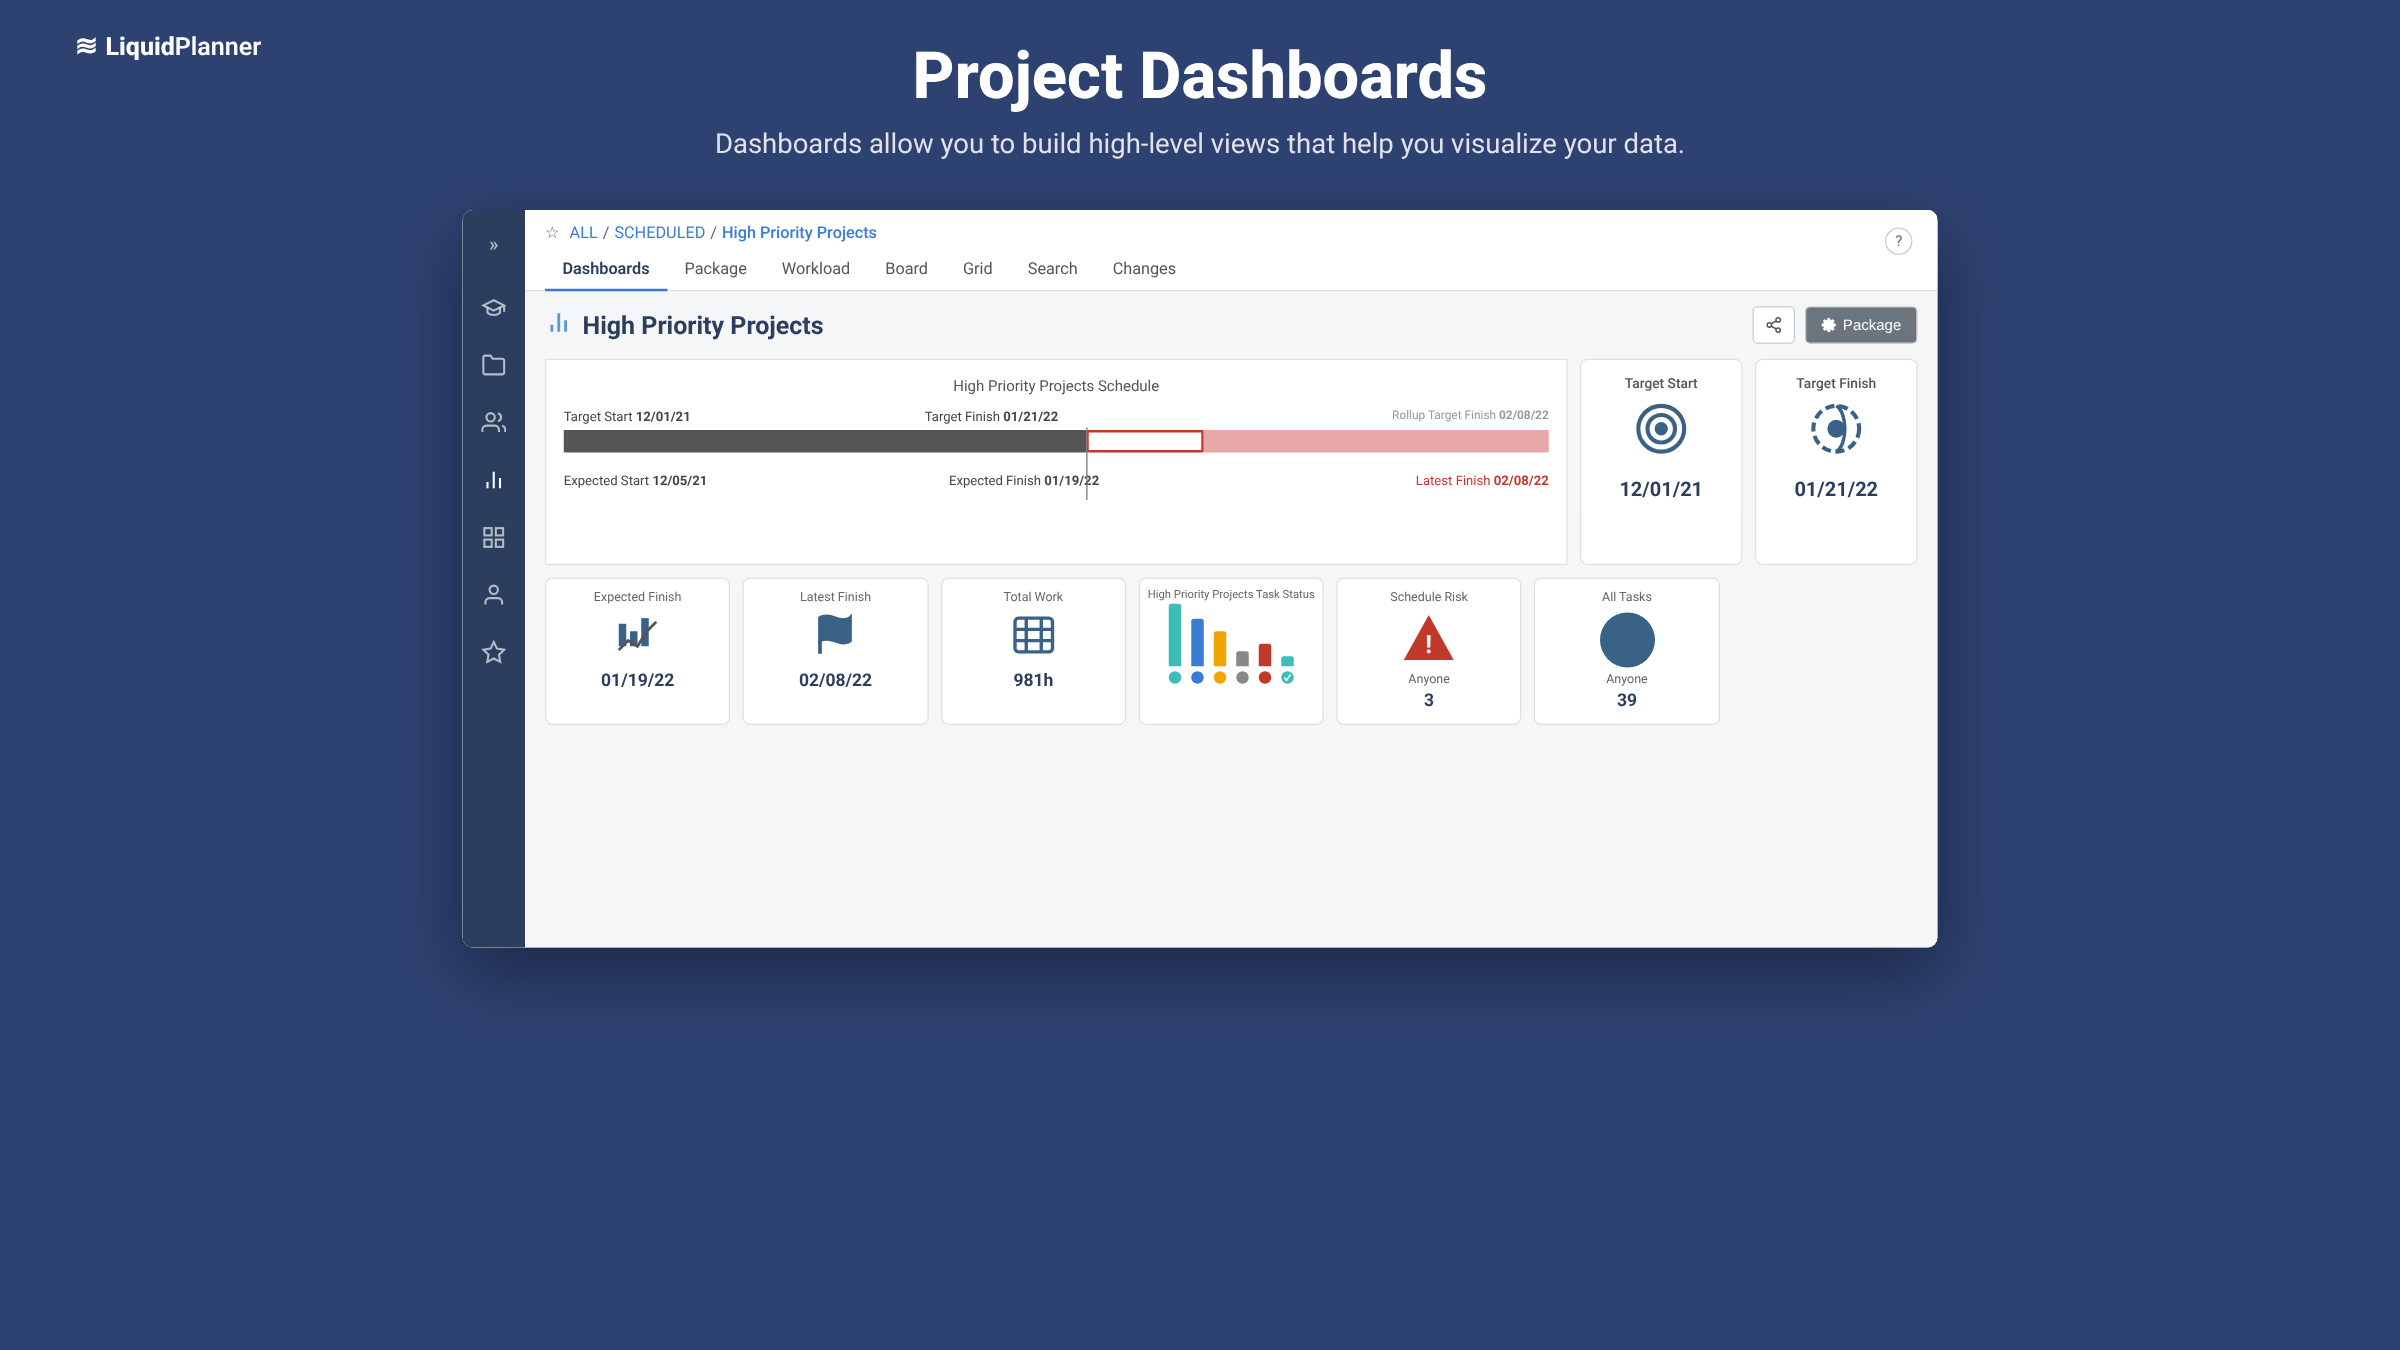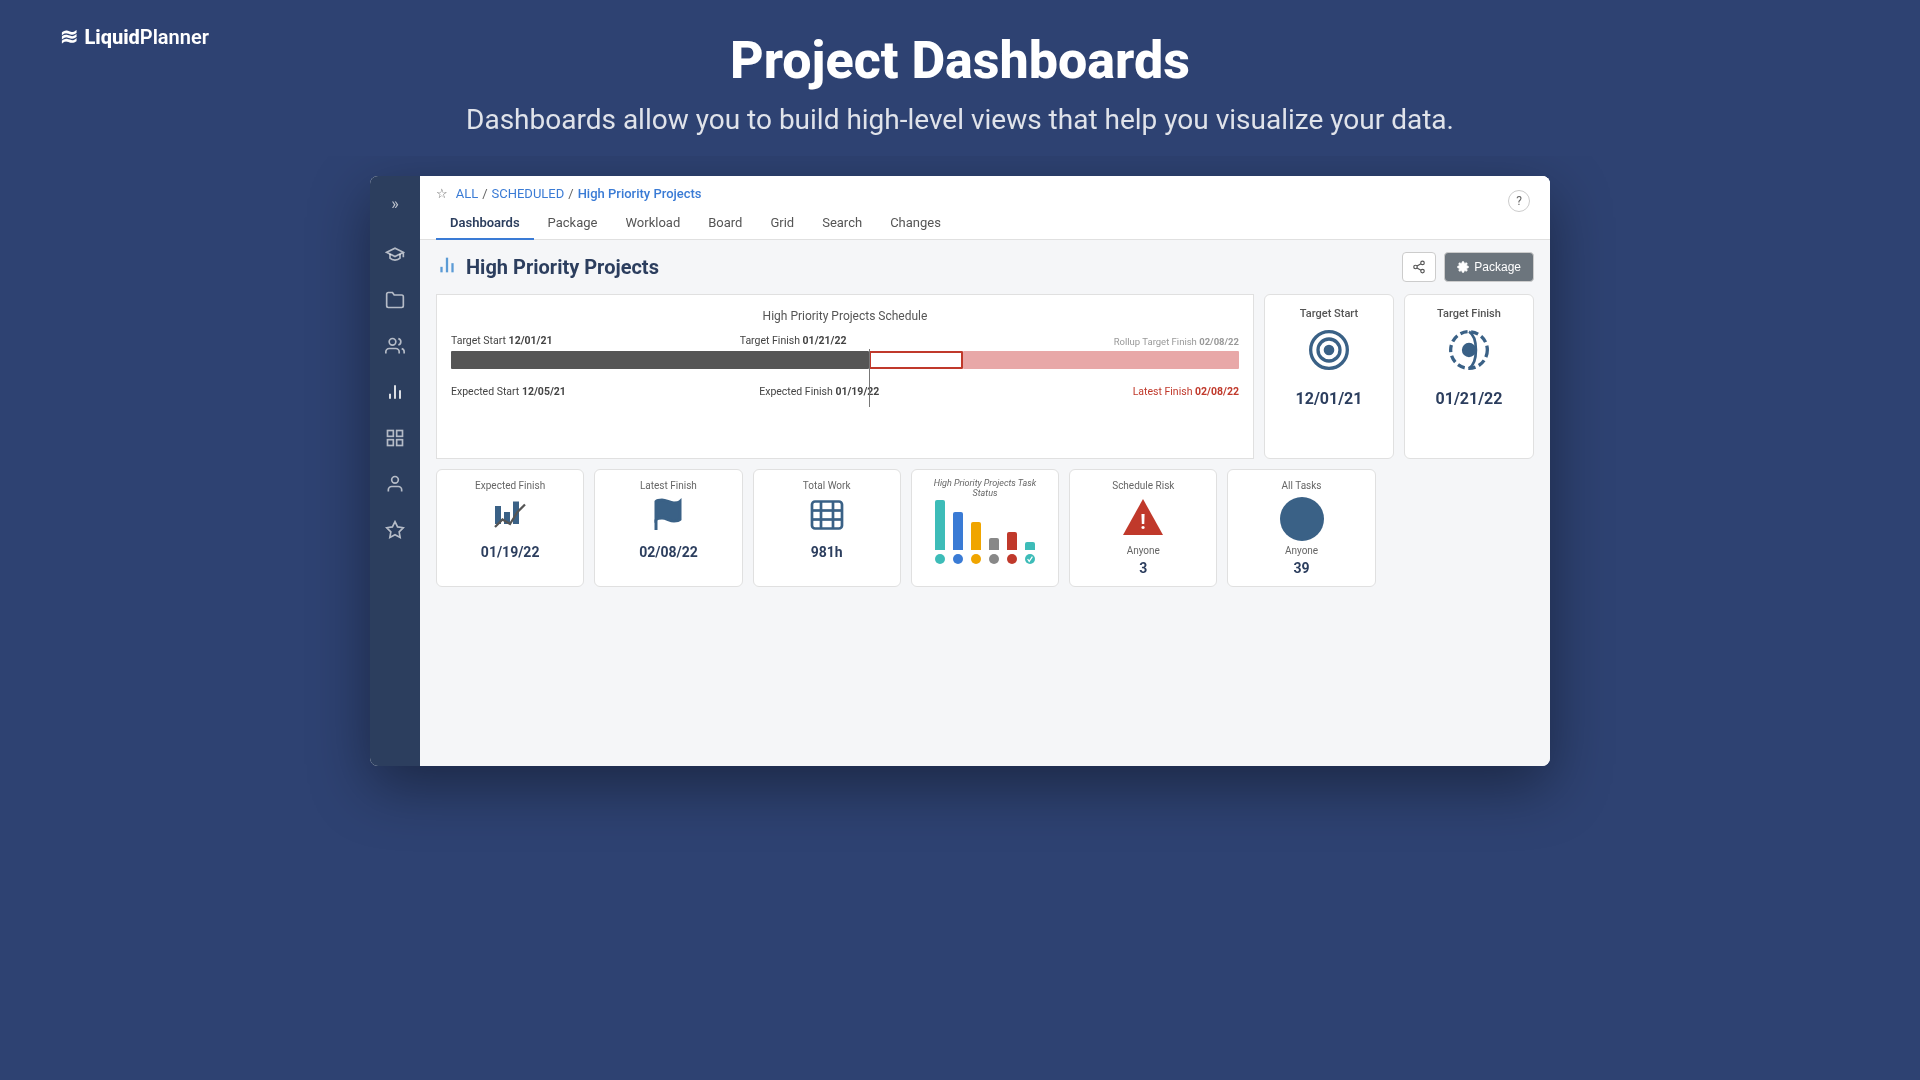--- a/index.html
+++ b/index.html
@@ -35,21 +35,21 @@
     }
     .logo-bold { font-weight: 800; margin-top: 20px; }
     .hero-title {
       color: white;
       font-size: 52px;
       font-weight: 800;
       margin-bottom: 12px;
     }
     .hero-subtitle {
       color: rgba(255,255,255,0.85);
-      font-size: 28px;
+      font-size: 22px;
       font-weight: 400;
     }
 
     
     .dashboard-wrapper {
       display: flex;
       justify-content: center;
       margin-top: 20px;
     }
 
@@ -462,21 +462,21 @@
             </button>
           </div>
         </div>
 
         <div class="cards-row">
 
           <div class="schedule-card">
             <div class="schedule-title">High Priority Projects Schedule</div>
             <div class="schedule-chart">
 
-              <div style="display:flex; justify-content:space-between; align-items:flex-end; margin-bottom:2px;margin-top:11px;">
+              <div style="display:flex; justify-content:space-between; align-items:flex-start; margin-bottom:2px;margin-top:11px;">
                 <span style="font-size:10.5px; color:#444;">
                   <span>Target Start</span> <strong>12/01/21</strong>
                 </span>
                 <span style="font-size:10.5px; color:#444; margin-right:80px;">
                   <span>Target Finish</span> <strong>01/21/22</strong>
                 </span>
                 <span style="font-size:9.5px; color:#999;">
                   <span>Rollup Target Finish</span> <strong>02/08/22</strong>
                 </span>
               </div>
@@ -562,21 +562,21 @@
                 <line x1="8" y1="3" x2="8" y2="21"></line>
                 <line x1="16" y1="3" x2="16" y2="21"></line>
                 <line x1="2" y1="9" x2="22" y2="9"></line>
                 <line x1="2" y1="15" x2="22" y2="15"></line>
               </svg>
             </div>
             <div class="mini-card-value">981h</div>
           </div>
 
 
-          <div class="mini-card" style="padding: 8px 20px; font-style: italic;">
+          <div class="mini-card" style="padding: 8px 6px;">
             <div class="mini-card-title" style="font-size:9px;">High Priority Projects Task Status</div>
             <div class="task-status-bars">
               <div class="status-bar-col">
                 <div class="status-bar" style="height:50px; background:#3dbcb8;"></div>
                 <div class="status-dot" style="background:#3dbcb8;"></div>
               </div>
               <div class="status-bar-col">
                 <div class="status-bar" style="height:38px; background:#3a7bd5;"></div>
                 <div class="status-dot" style="background:#3a7bd5;"></div>
               </div>

